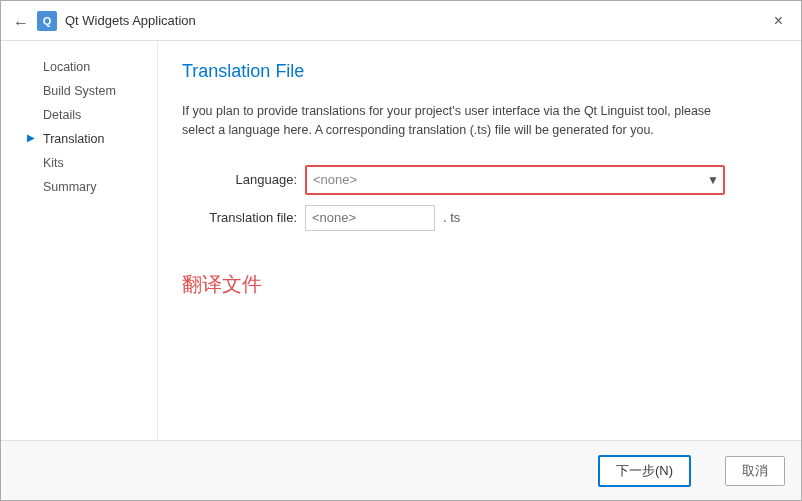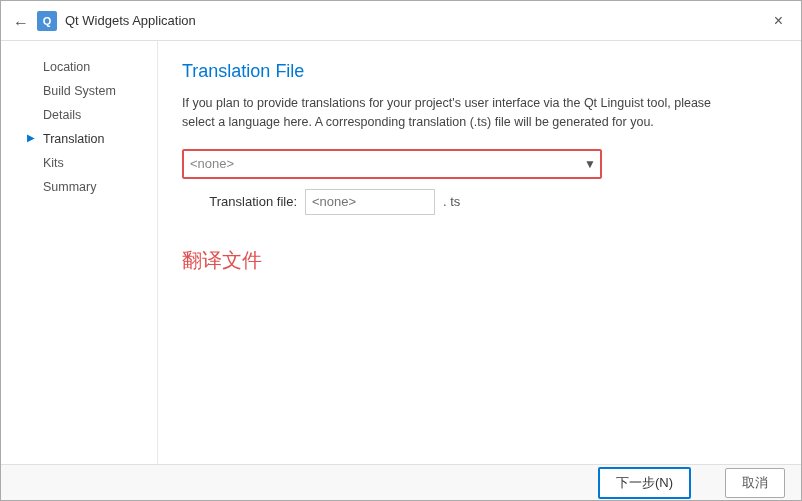--- a/index.html
+++ b/index.html
@@ -103,21 +103,21 @@
       font-size: 10px;
       color: #0078d4;
     }
 
     
     .page-content {
       flex: 1;
       padding: 20px 24px;
       display: flex;
       flex-direction: column;
-      gap: 8px;
+      gap: 16px;
     }
 
     .page-title {
       font-size: 18px;
       color: #0078d4;
       font-weight: 400;
       margin-bottom: 4px;
     }
 
     .description {
@@ -208,21 +208,21 @@
 
     
     .footer {
       display: flex;
       justify-content: flex-end;
       align-items: center;
       padding: 8px 16px;
       border-top: 1px solid #e0e0e0;
       gap: 8px;
       background: #f8f8f8;
-      height: 36px;
+      height: 60px;
     }
 
     .btn {
       padding: 5px 16px;
       font-size: 13px;
       border: 1px solid #aaa;
       background: #fff;
       cursor: pointer;
       color: #333;
       border-radius: 2px;
@@ -275,20 +275,21 @@
       </div>
     </div>
 
     <div class="page-content">
       <h2 class="page-title">Translation File</h2>
       <p class="description">If you plan to provide translations for your project's user interface via the Qt Linguist tool, please select a language here. A corresponding translation (.ts) file will be generated for you.</p>
 
       <div class="form-section">
 
         <div class="form-row">
+          <label class="form-label">Language:</label>
           <div class="lang-select-wrapper">
             <select class="lang-select">
               <option value="">&lt;none&gt;</option>
             </select>
             <span class="select-arrow">▼</span>
           </div>
         </div>
 
         <div class="form-row">
           <label class="form-label">Translation file:</label>

